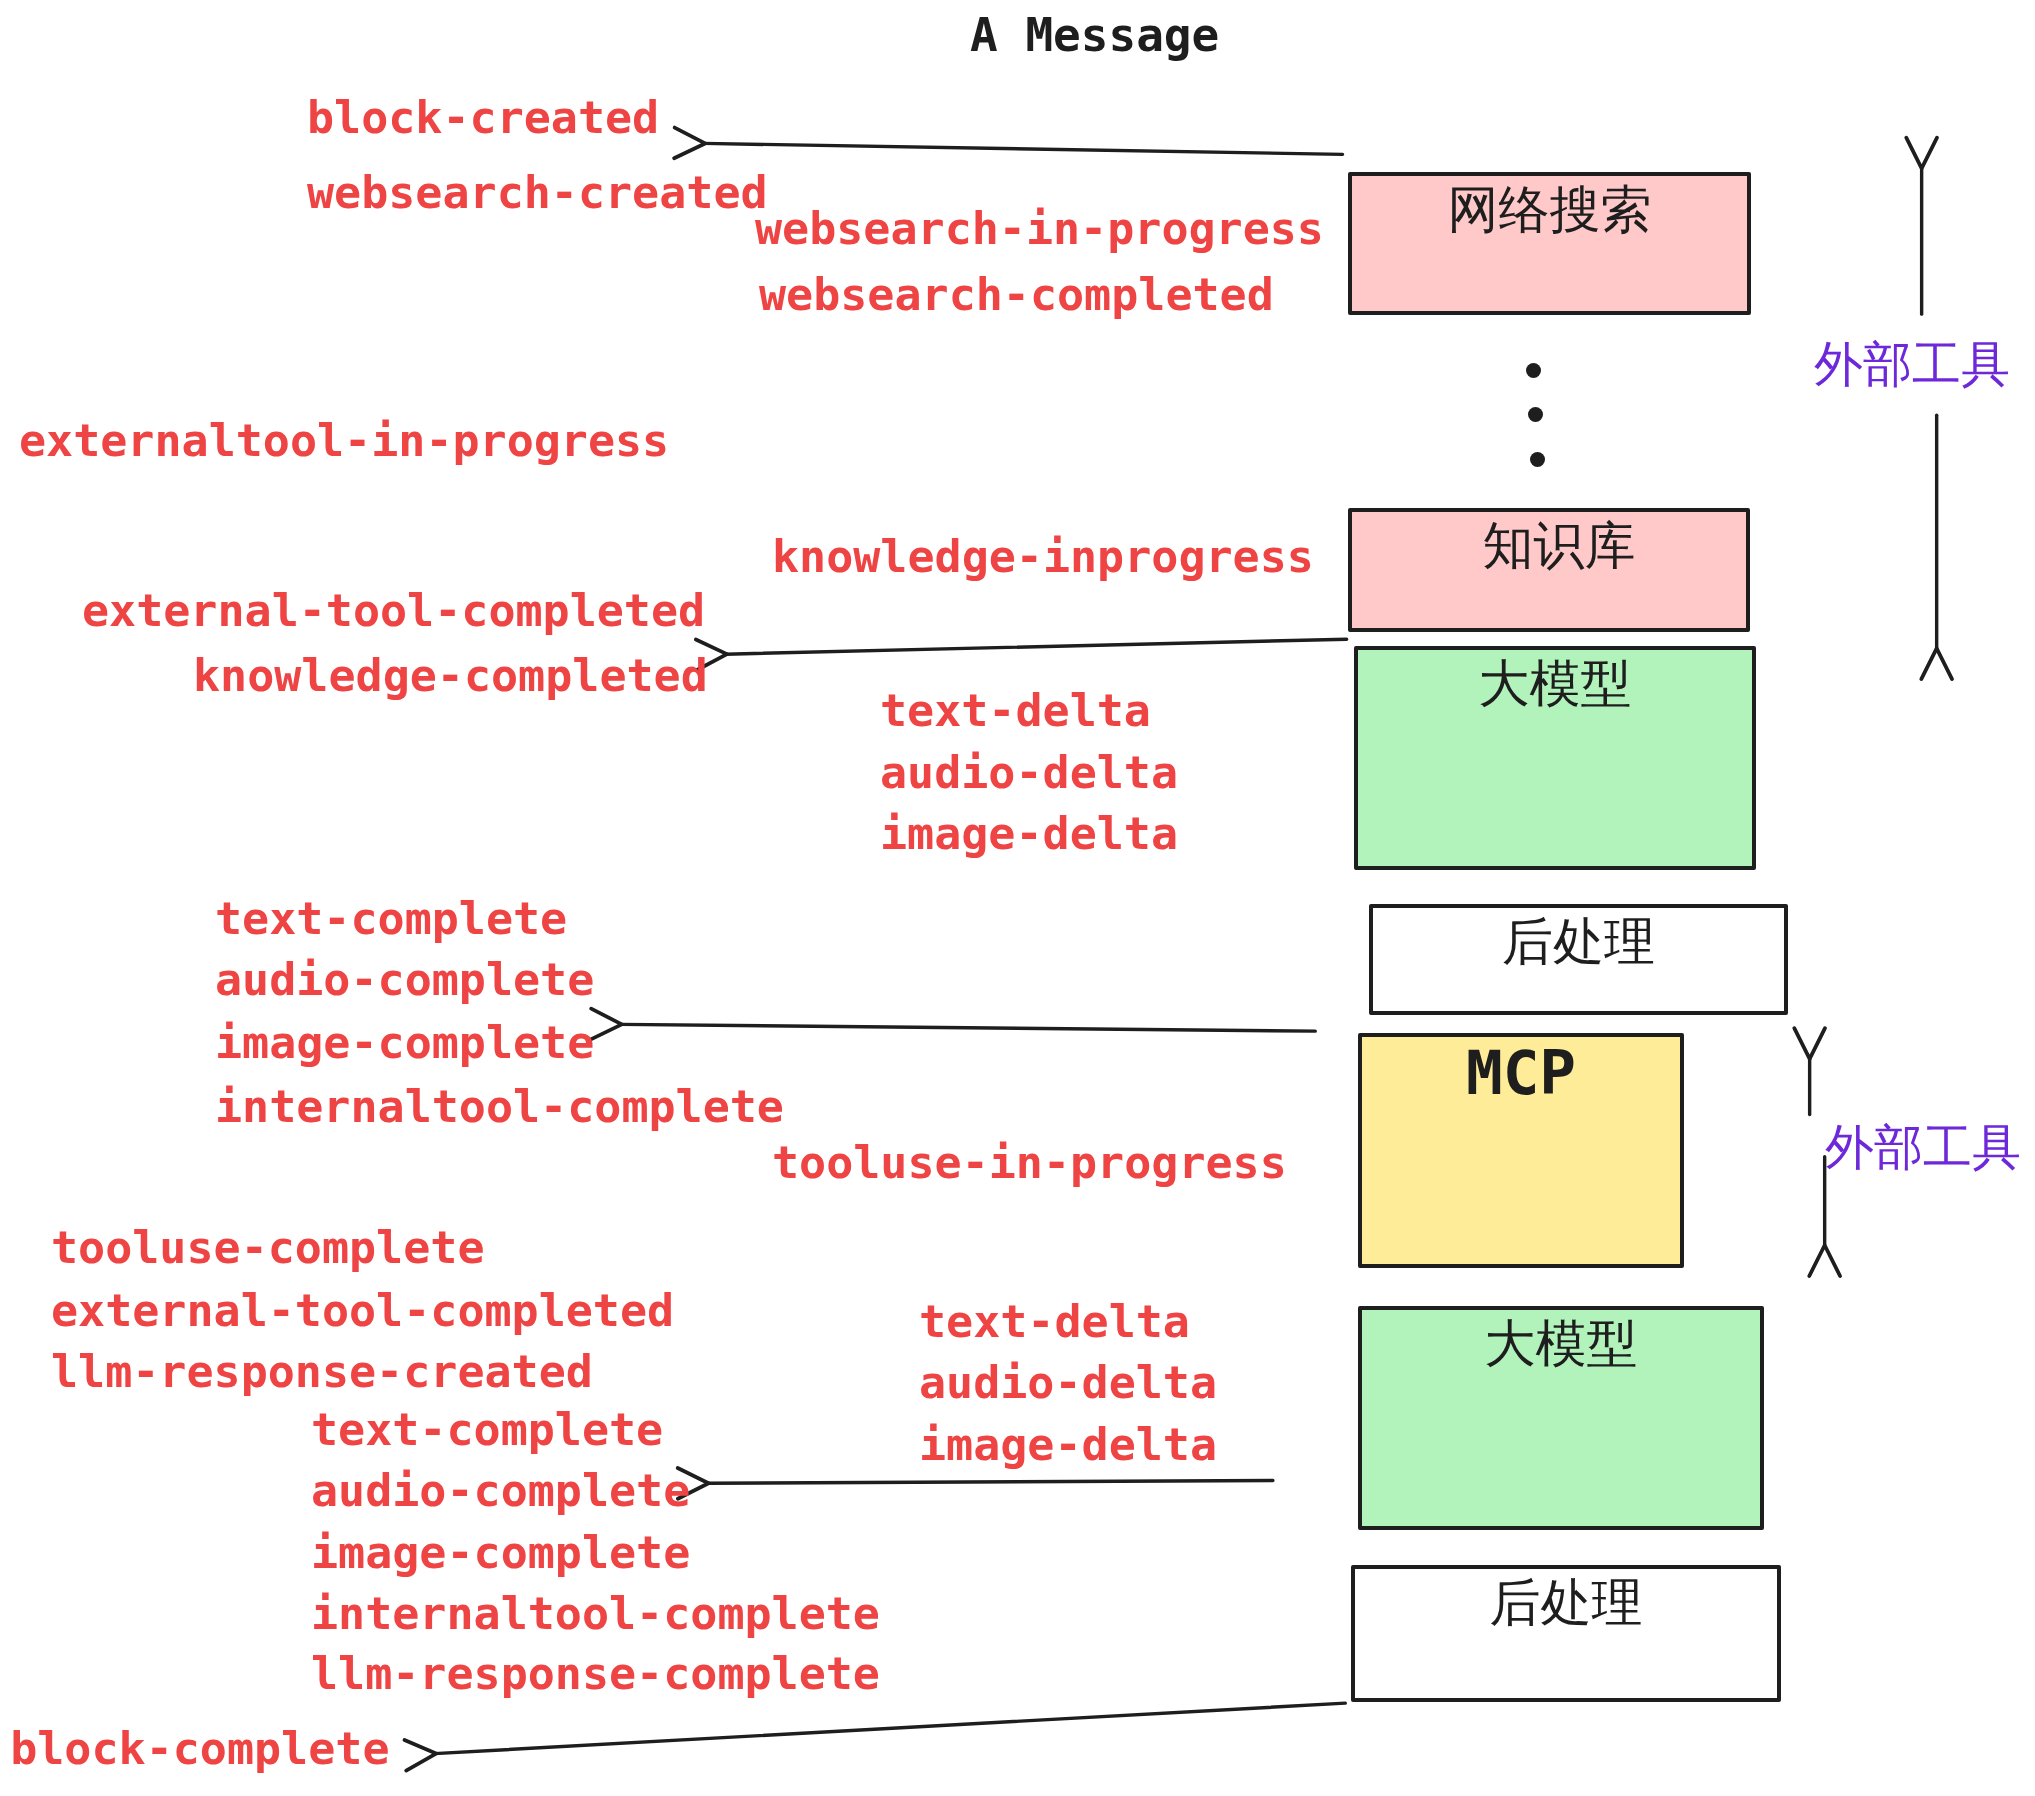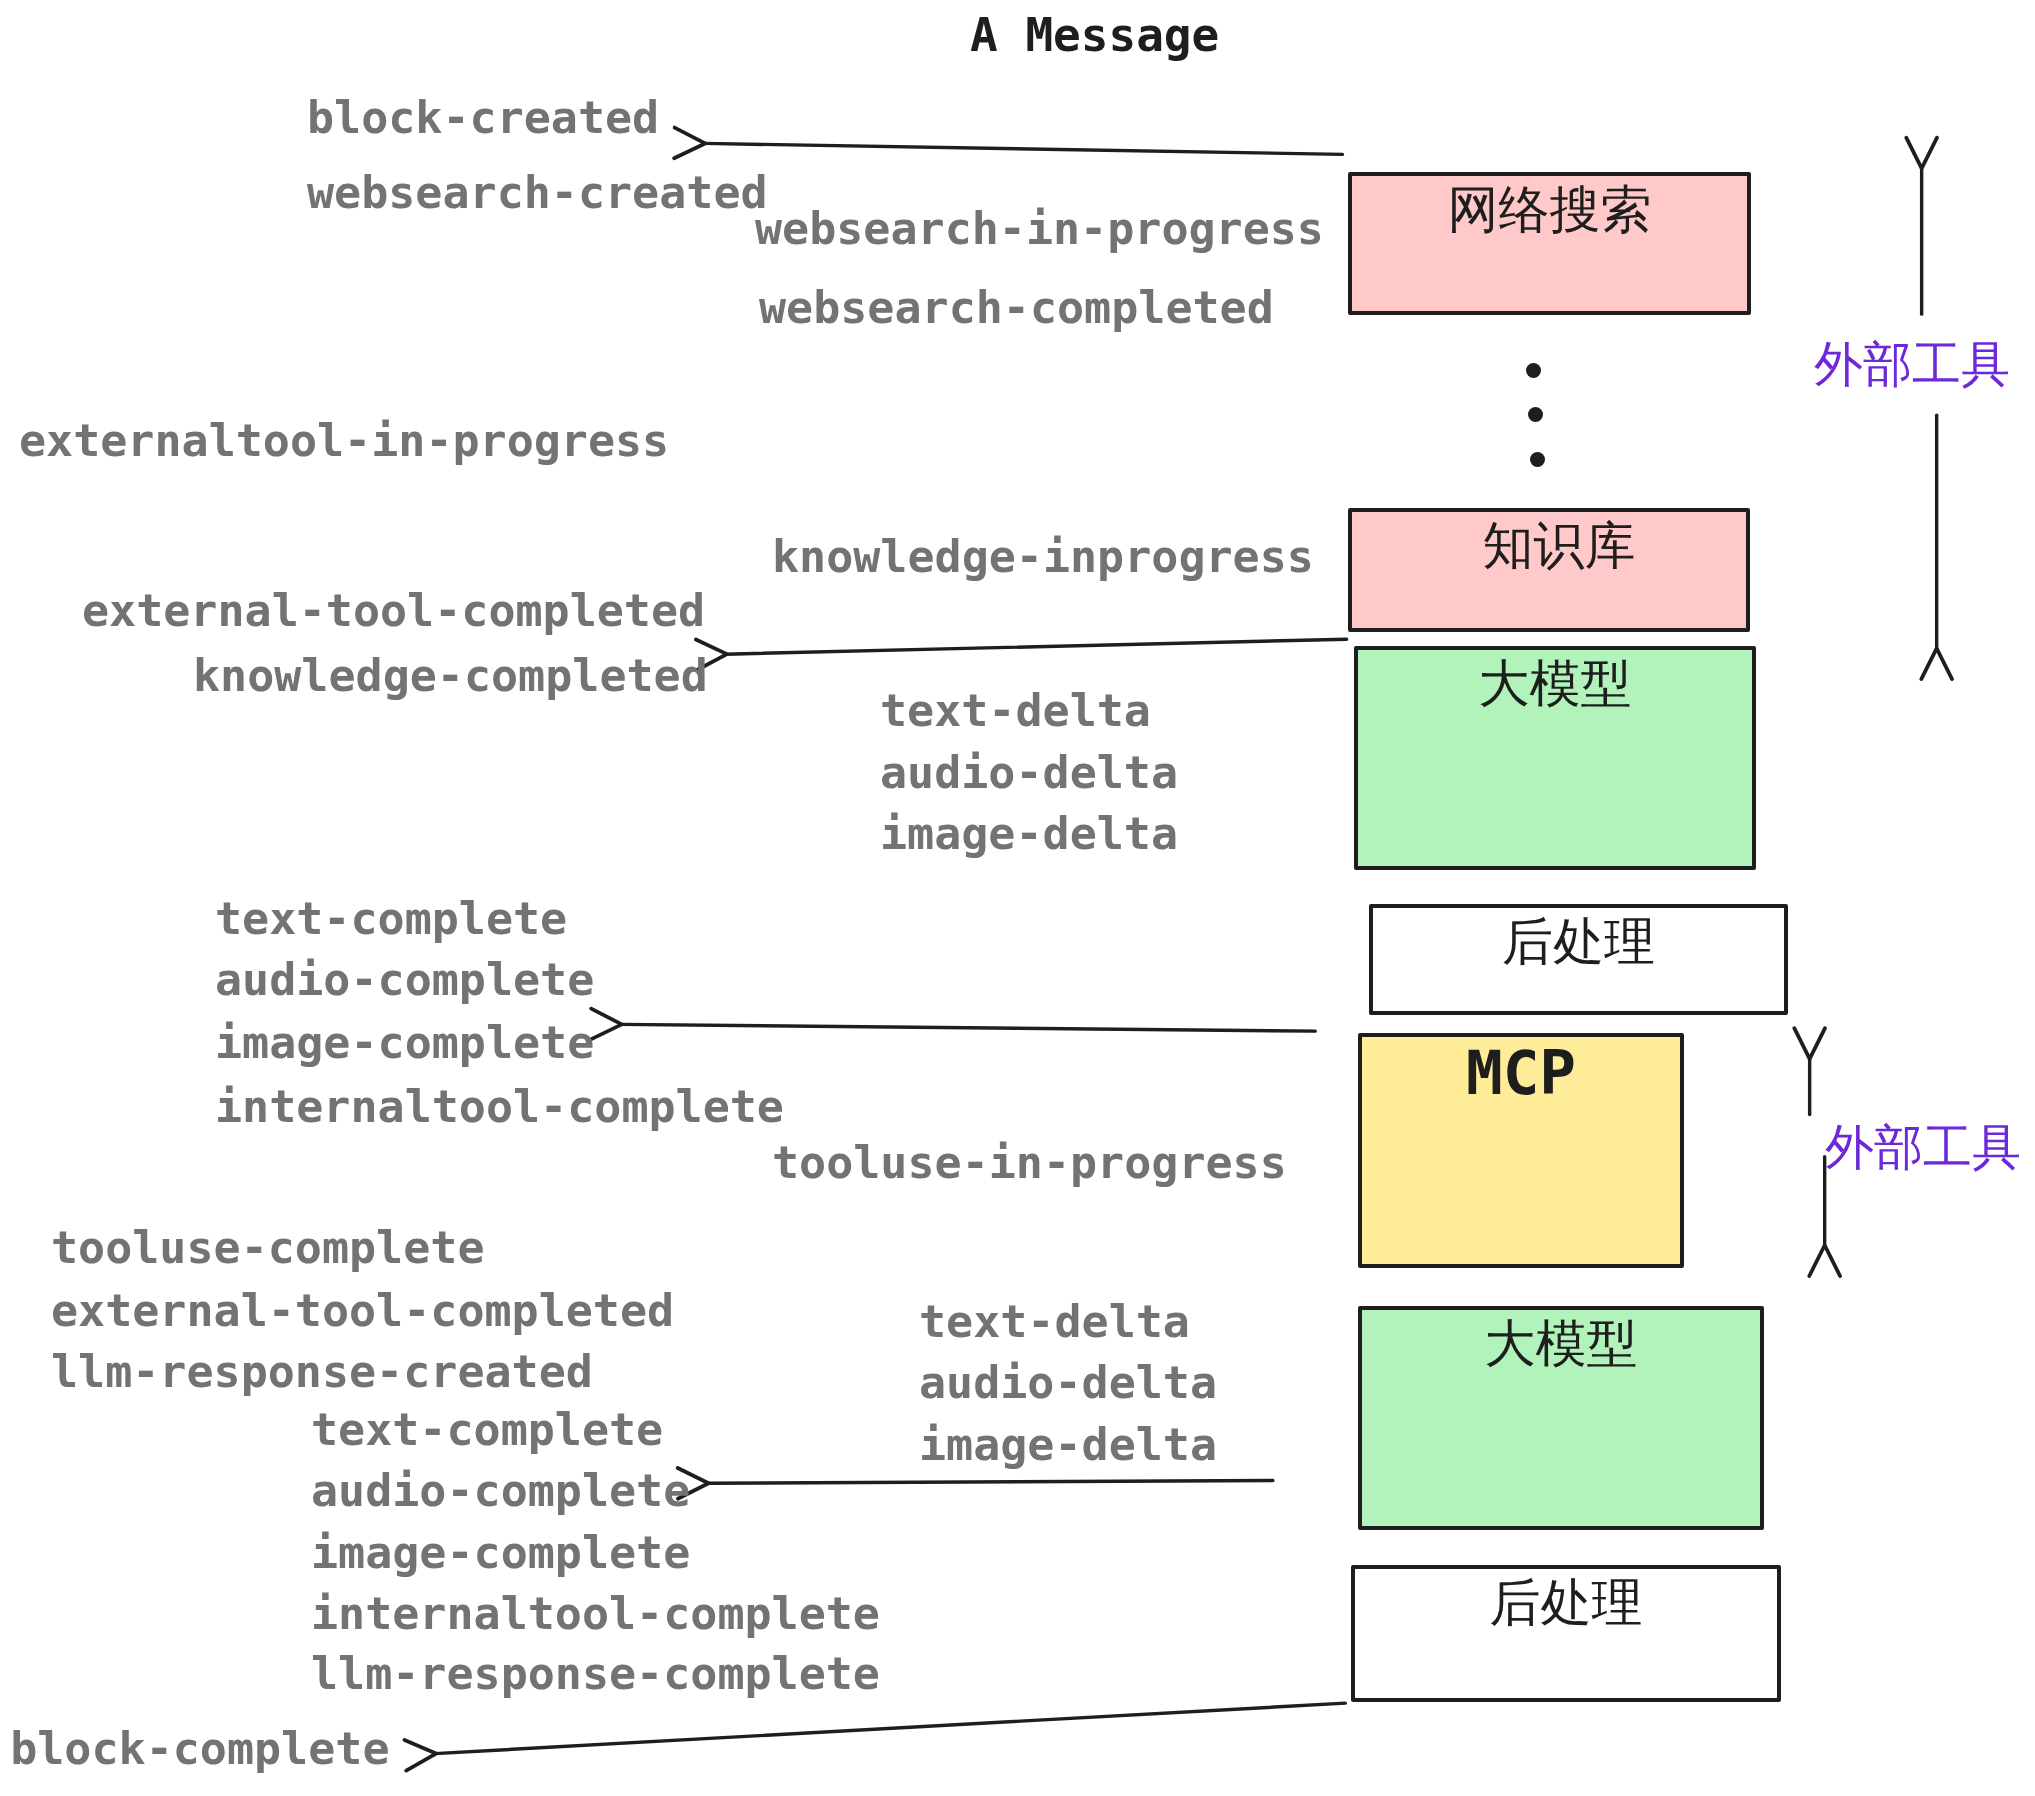--- a/index.html
+++ b/index.html
@@ -26,21 +26,21 @@
     white-space: nowrap;
     color: #1e1e1e;
   }
   .event {
     position: absolute;
     font-family: "DejaVu Sans Mono", "Liberation Mono", monospace;
     font-size: 45px;
     font-weight: bold;
     line-height: 1.05;
     white-space: nowrap;
-    color: #737373;
+    color: #ef4444;
   }
   .box {
     position: absolute;
     box-sizing: border-box;
     border: 4.1px solid #1e1e1e;
     border-radius: 2px;
     display: flex;
     align-items: flex-start;
     justify-content: center;
     font-size: 51px;
@@ -119,21 +119,21 @@
         <span>大模型</span>
       </div>
       <div class="box" style="left: 1351px; top: 1565px; width: 430px; height: 137px; background: rgb(255, 255, 255);">
         <span>后处理</span>
       </div>
     </div>
   <div id="events-layer">
       <div class="event" style="left: 307px; top: 94px;">block-created</div>
       <div class="event" style="left: 307px; top: 169px;">websearch-created</div>
       <div class="event" style="left: 755px; top: 205px;">websearch-in-progress</div>
-      <div class="event" style="left: 759px; top: 284px;">websearch-completed</div>
+      <div class="event" style="left: 759px; top: 271px;">websearch-completed</div>
       <div class="event" style="left: 19px; top: 417px;">externaltool-in-progress</div>
       <div class="event" style="left: 772px; top: 533px;">knowledge-inprogress</div>
       <div class="event" style="left: 82px; top: 587px;">external-tool-completed</div>
       <div class="event" style="left: 193px; top: 652px; text-align: center;">knowledge-completed</div>
       <div class="event" style="left: 880px; top: 687px;">text-delta</div>
       <div class="event" style="left: 880px; top: 749px;">audio-delta</div>
       <div class="event" style="left: 880px; top: 810px;">image-delta</div>
       <div class="event" style="left: 215px; top: 895px;">text-complete</div>
       <div class="event" style="left: 215px; top: 956px;">audio-complete</div>
       <div class="event" style="left: 215px; top: 1019px;">image-complete</div>

